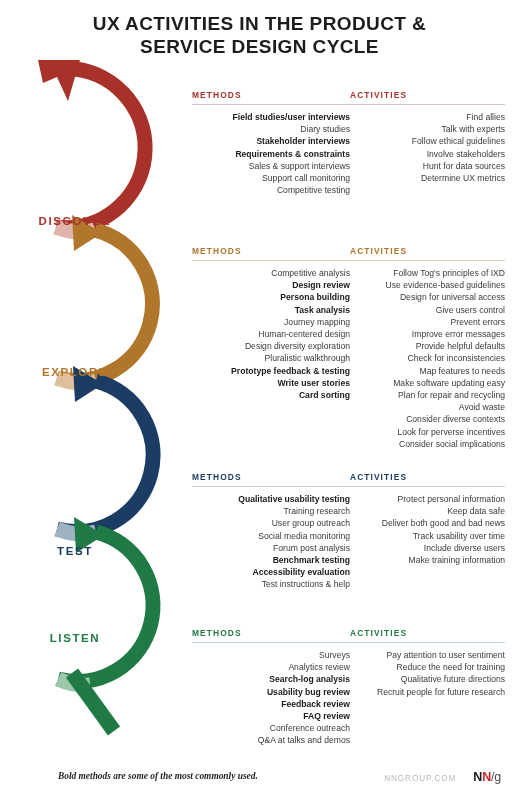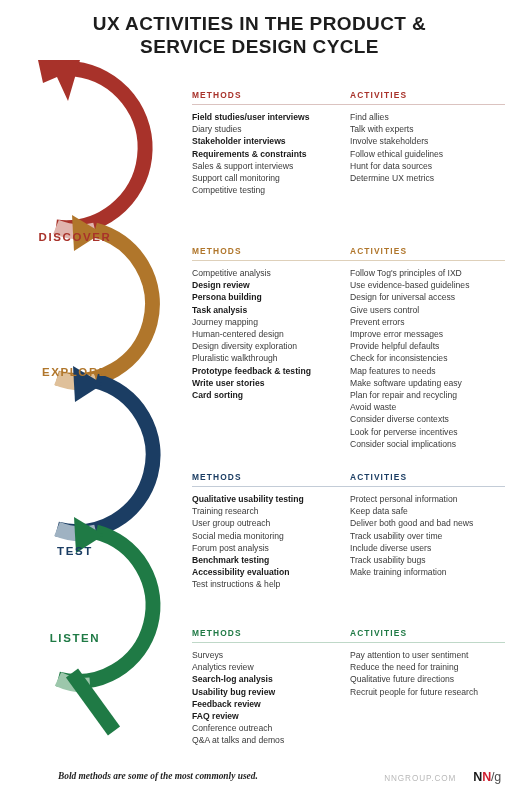--- a/index.html
+++ b/index.html
@@ -43,21 +43,21 @@
 
   .ring-label {
     position: absolute;
     width: 150px;
     text-align: center;
     font-family: "Liberation Sans", sans-serif;
     font-weight: bold;
     font-size: 11.5px;
     letter-spacing: 1.6px;
   }
-  #label-discover { left: 0px;  top: 160px; color: #a8322a; margin-top: 16px; }
+  #label-discover { left: 0px;  top: 160px; color: #a8322a; }
   #label-explore  { left: 0px;  top: 311px; color: #b0762b; }
   #label-test     { left: 0px;  top: 490px; color: #1b3d63; }
   #label-listen   { left: 0px;  top: 577px; color: #1f7a45; }
 
   
   .section {
     position: absolute;
     left: 192px;
     width: 313px;
   }
@@ -77,21 +77,21 @@
   .sec-headrow .col-m { width: 158px; }
   .sec-headrow .col-a { width: 155px; }
 
   .sec-rule {
     height: 1px;
     width: 313px;
     background: #cfcfcf;
     margin-bottom: 6px;
   }
 
-  .sec-body { display: flex; }
+  .sec-body { display: flex; text-align: right; }
   .sec-body .col-m { width: 158px; }
   .sec-body .col-a { width: 155px; }
 
   .sec-body li {
     list-style: none;
     font-family: "Liberation Sans", sans-serif;
     font-size: 8.6px;
     line-height: 12.2px;
     color: #3a3a3a;
     white-space: nowrap;
@@ -209,22 +209,22 @@
         <li>Diary studies</li>
         <li class="b">Stakeholder interviews</li>
         <li class="b">Requirements &amp; constraints</li>
         <li>Sales &amp; support interviews</li>
         <li>Support call monitoring</li>
         <li>Competitive testing</li>
       </ul>
     <ul class="col-a">
         <li>Find allies</li>
         <li>Talk with experts</li>
+        <li>Follow ethical guidelines</li>
         <li>Involve stakeholders</li>
-        <li>Follow ethical guidelines</li>
         <li>Hunt for data sources</li>
         <li>Determine UX metrics</li>
       </ul>
   </div>
 </div>
 
 <div class="section" id="sec-explore">
   <div class="sec-headrow">
     <div class="col-m">METHODS</div>
     <div class="col-a">ACTIVITIES</div>
@@ -280,21 +280,20 @@
         <li class="b">Benchmark testing</li>
         <li class="b">Accessibility evaluation</li>
         <li>Test instructions &amp; help</li>
       </ul>
     <ul class="col-a">
         <li>Protect personal information</li>
         <li>Keep data safe</li>
         <li>Deliver both good and bad news</li>
         <li>Track usability over time</li>
         <li>Include diverse users</li>
-        <li>Track usability bugs</li>
         <li>Make training information</li>
       </ul>
   </div>
 </div>
 
 <div class="section" id="sec-listen">
   <div class="sec-headrow">
     <div class="col-m">METHODS</div>
     <div class="col-a">ACTIVITIES</div>
   </div>

